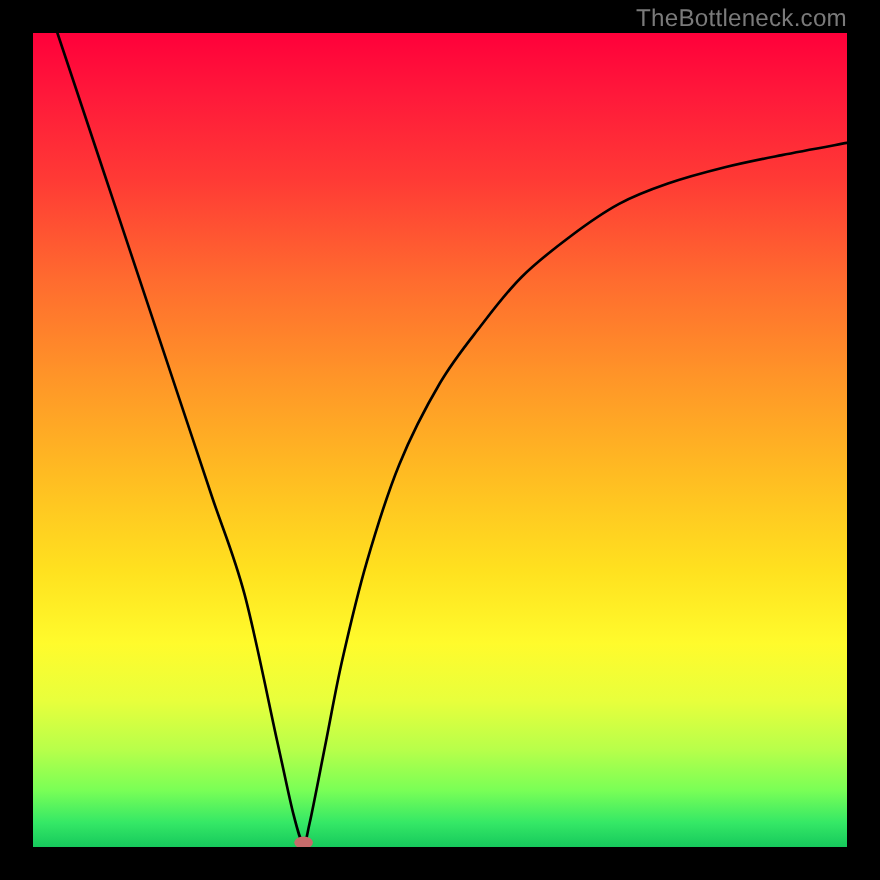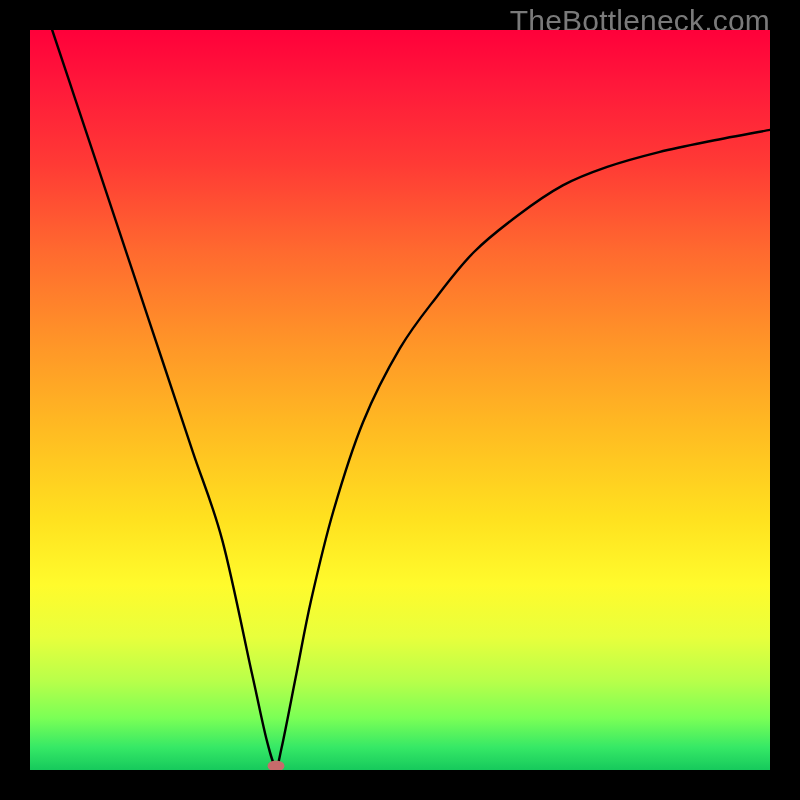--- a/index.html
+++ b/index.html
@@ -46,21 +46,21 @@
     position: absolute;
     inset: 0;
     width: 100%;
     height: 100%;
   }
   .watermark {
     position: absolute;
     top: 4px;
     right: 30px;
     color: #7a7a7a;
-    font-size: 30px;
+    font-size: 22px;
     font-weight: 500;
     letter-spacing: 0.2px;
     user-select: none;
   }
   .marker {
     position: absolute;
     width: 17px;
     height: 11px;
     background: #c76b6b;
     border-radius: 50%;

